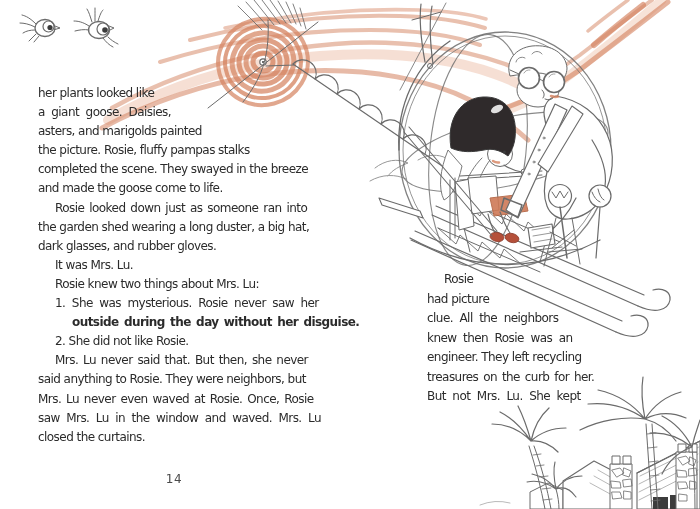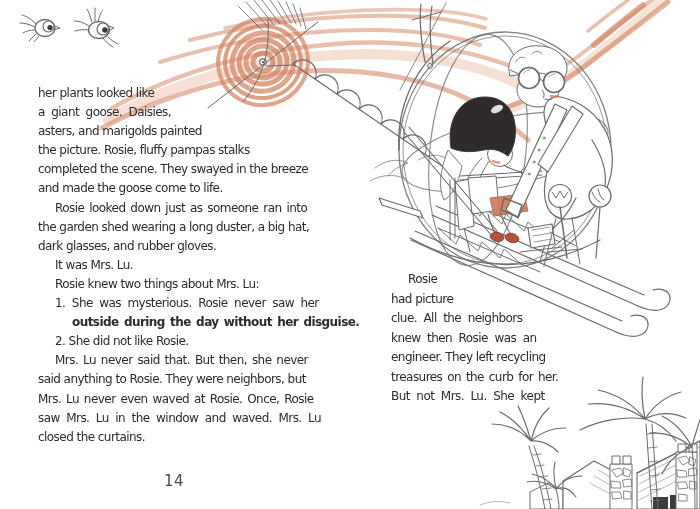--- a/index.html
+++ b/index.html
@@ -4,27 +4,27 @@
 <style>
   html,body{margin:0;padding:0;}
   .page{position:relative;width:700px;height:509px;background:var(--paper,#fff);overflow:hidden;
         font-family:"DejaVu Sans", sans-serif;}
   .art{position:absolute;left:0;top:0;z-index:0;}
   .col{position:absolute;z-index:1;color:var(--text,#2b2b2b);font-size:12px;letter-spacing:-0.55px;}
   .col .ln{white-space:nowrap;}
   .left{left:38px;top:62px;width:280px;margin-top:22px;}
   .left .ln{line-height:19.1px;height:19.1px;}
   .right{left:391px;top:270px;width:170px;}
-  .right .ln{line-height:19.5px;height:19.5px;}
+  .right .ln{line-height:19.5px;height:19.5px;margin-left:36px;}
   .i1{padding-left:17px;}
   .i2{padding-left:34px;font-weight:bold;}
   .w1{word-spacing:1.6px;}
   .w2{word-spacing:3.2px;}
   .pageno{position:absolute;z-index:1;left:160px;top:472px;width:28px;text-align:center;
-          font-size:15px;letter-spacing:0.5px;color:#4a4a4a;}
+          font-size:12px;letter-spacing:0.5px;color:#4a4a4a;}
   
   .ck{stroke:var(--crayon,#d4815e);fill:none;stroke-linecap:round;}
   .ckl{stroke:var(--crayon_light,#edc0a9);fill:none;stroke-linecap:round;}
   .ik{stroke:var(--ink,#6b6b6b);fill:none;stroke-linecap:round;stroke-linejoin:round;}
   .wf{fill:#fff;stroke:var(--ink,#6b6b6b);stroke-linejoin:round;}
   .df{fill:var(--ink_dark,#3c3c3c);stroke:none;}
   .hf{fill:var(--helmet,#2f2a2b);stroke:var(--ink_dark,#3c3c3c);}
   .af{fill:var(--accent_red,#b5503a);stroke:#8e3c2c;}
   .cf{fill:var(--cushion,#cf7a57);stroke:#b3613f;}
 </style>

